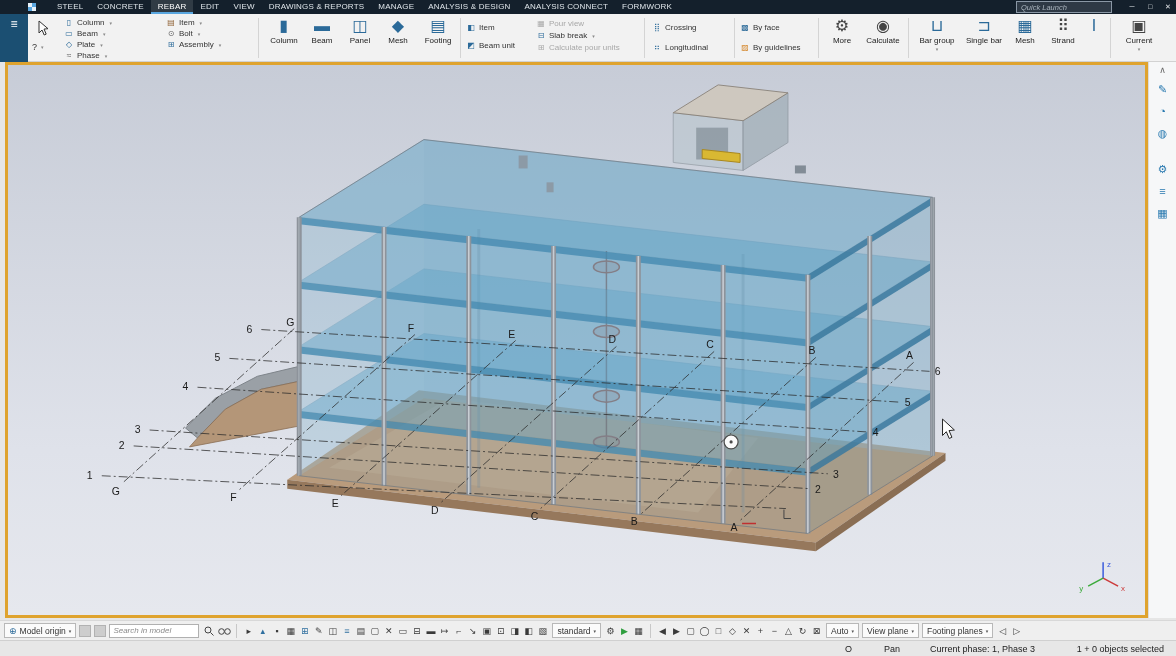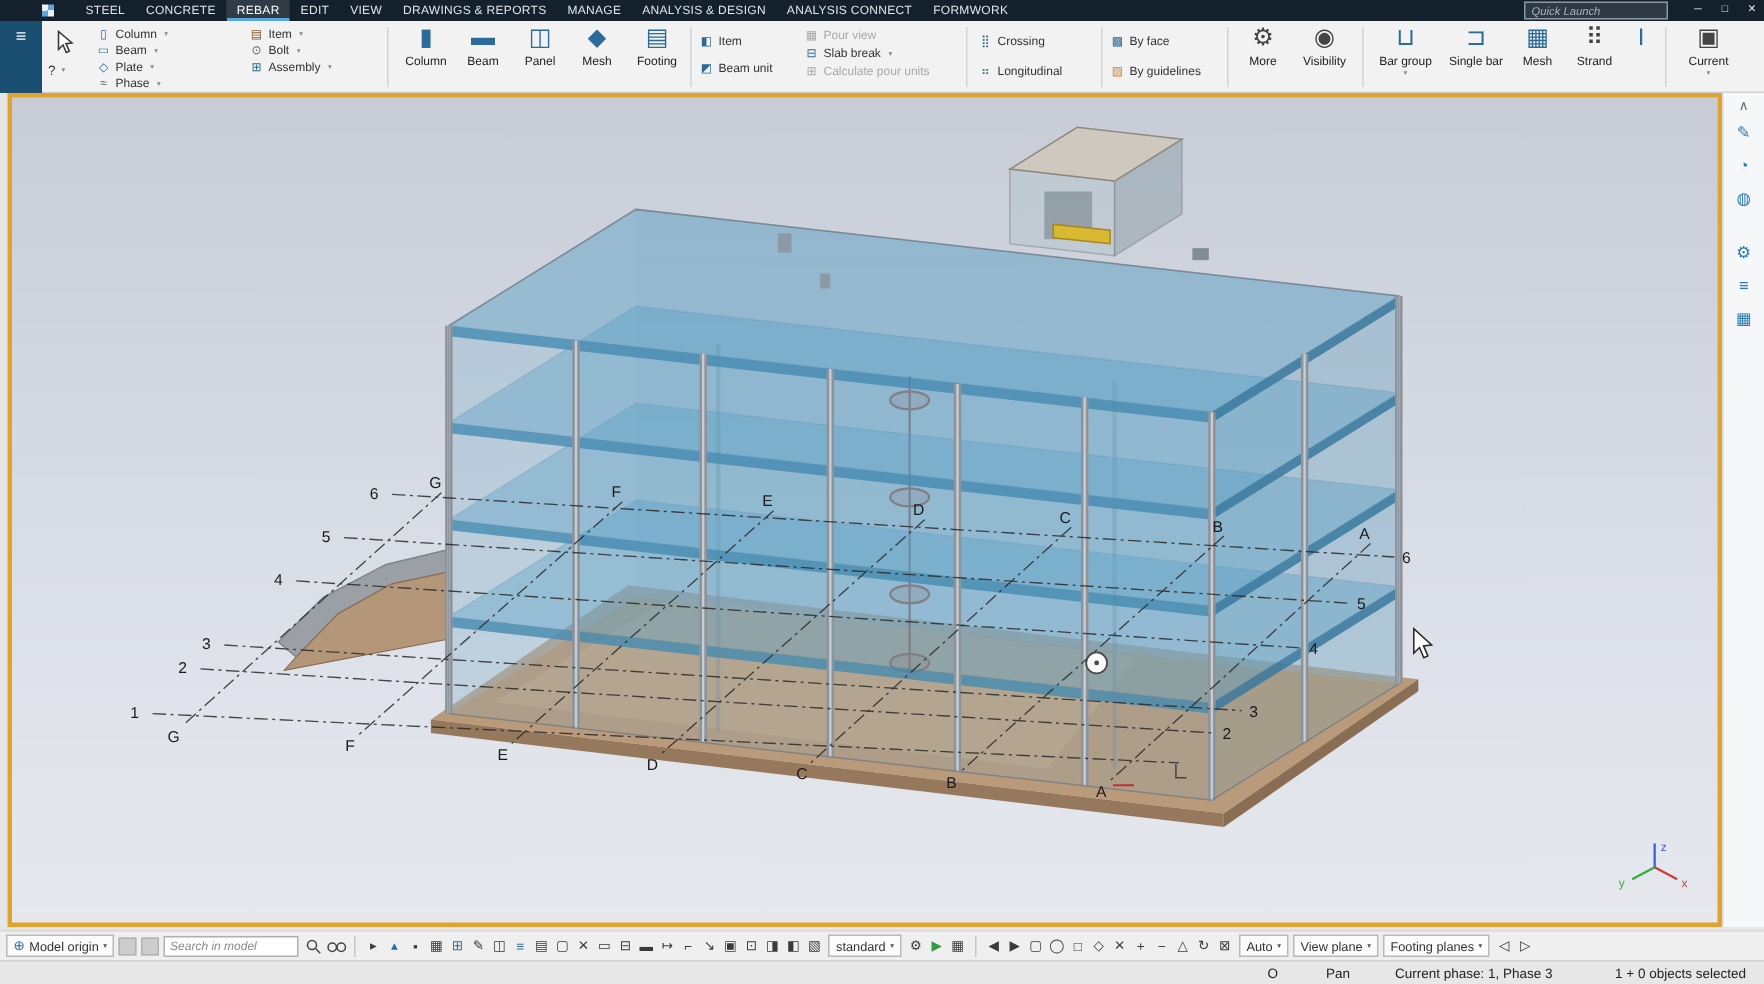--- a/index.html
+++ b/index.html
@@ -207,21 +207,21 @@
     </div>
 
   <span class="vsep" style="left:818px"></span>
 
   <div class="bigbtn" style="left:824px;width:36px">
       <span class="bic dark">⚙</span>
       <span>More</span>
     </div>
   <div class="bigbtn" style="left:862px;width:42px">
       <span class="bic dark">◉</span>
-      <span>Visibility</span>
+      <span>Calculate</span>
     </div>
 
   <span class="vsep" style="left:908px"></span>
 
   <div class="bigbtn" style="left:914px;width:46px">
       <span class="bic">⊔</span>
       <span>Bar group</span>
       <span class="bcaret">▾</span>
     </div>
   <div class="bigbtn" style="left:962px;width:44px">

